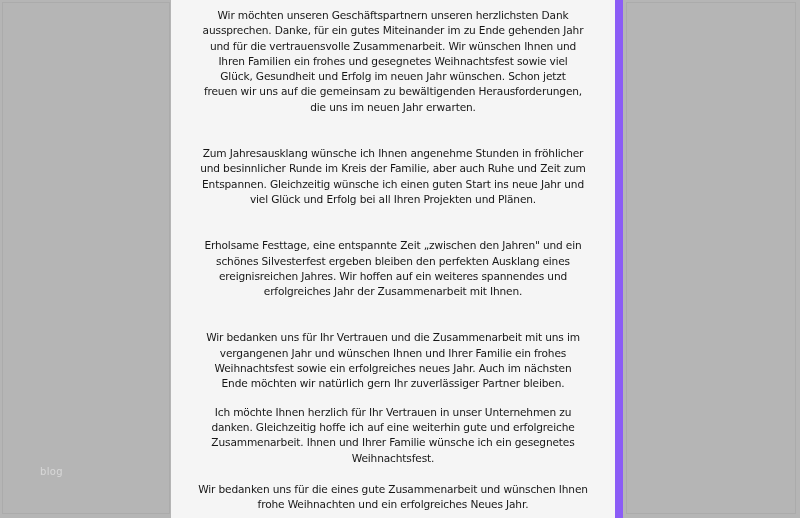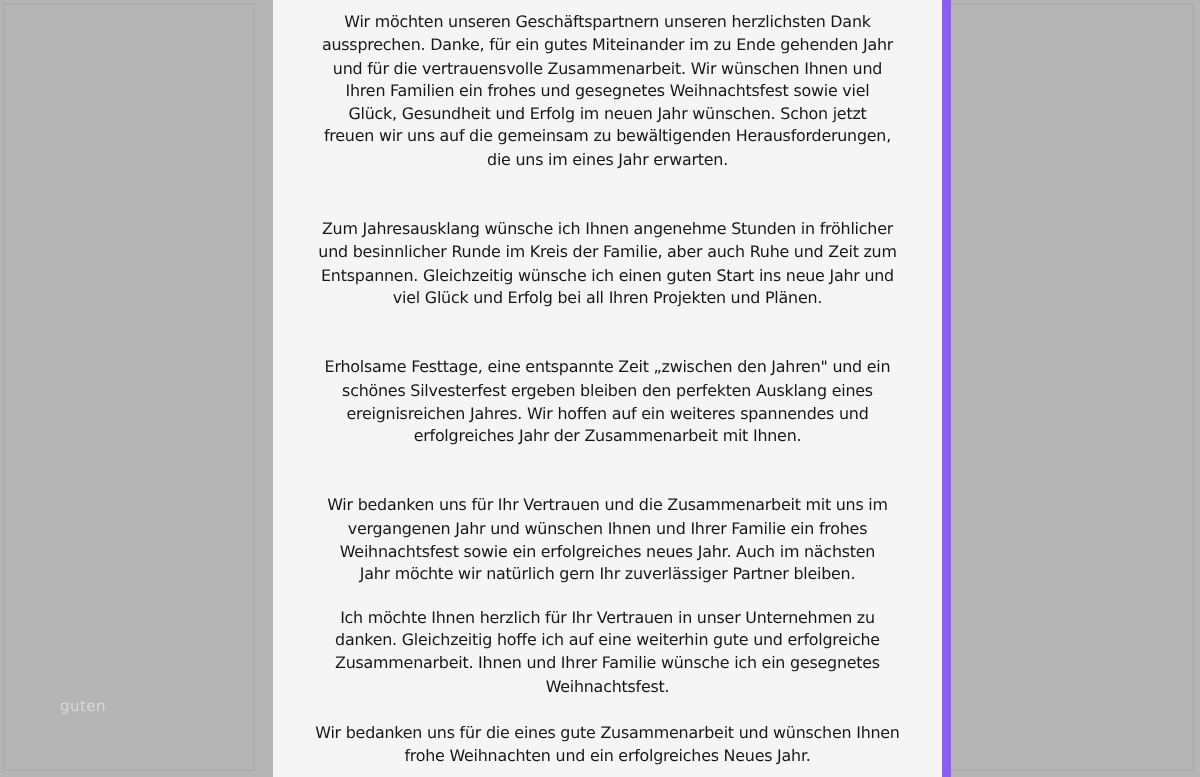--- a/index.html
+++ b/index.html
@@ -23,28 +23,28 @@
     }
     .frame-right {
       position: absolute;
       left: 626px; top: 2px;
       width: 170px; height: 512px;
       border: 1px solid #ababab;
       box-sizing: border-box;
     }
     .page {
       position: absolute;
-      left: 182px;
+      left: 171px;
       top: 0;
       width: 452px;
       height: 518px;
       background: #f5f5f5;
       box-sizing: border-box;
       padding-top: 8px;
-      border-right: 6px solid #8b5cf6;
+      border-right: 8px solid #8b5cf6;
     }
     .para {
       font-size: 10.6px;
       line-height: 15.3px;
       color: #161616;
       text-align: center;
       margin: 0 auto;
       width: 440px;
       letter-spacing: -0.15px;
     }
@@ -62,52 +62,52 @@
       color: #d8d8d8;
       letter-spacing: 0.3px;
     }
   </style>
 </head>
 <body>
 
 <div class="frame-left"></div>
 <div class="frame-right"></div>
 
-<div class="watermark">guten</div>
+<div class="watermark">blog</div>
 
 <div class="page">
   <p class="para">
     <span class="line">Wir möchten unseren Geschäftspartnern unseren herzlichsten Dank</span>
     <span class="line">aussprechen. Danke, für ein gutes Miteinander im zu Ende gehenden Jahr</span>
     <span class="line">und für die vertrauensvolle Zusammenarbeit. Wir wünschen Ihnen und</span>
     <span class="line">Ihren Familien ein frohes und gesegnetes Weihnachtsfest sowie viel</span>
     <span class="line">Glück, Gesundheit und Erfolg im neuen Jahr wünschen. Schon jetzt</span>
     <span class="line">freuen wir uns auf die gemeinsam zu bewältigenden Herausforderungen,</span>
-    <span class="line">die uns im eines Jahr erwarten.</span>
+    <span class="line">die uns im neuen Jahr erwarten.</span>
   </p>
 
   <p class="para gap-1">
     <span class="line">Zum Jahresausklang wünsche ich Ihnen angenehme Stunden in fröhlicher</span>
     <span class="line">und besinnlicher Runde im Kreis der Familie, aber auch Ruhe und Zeit zum</span>
     <span class="line">Entspannen. Gleichzeitig wünsche ich einen guten Start ins neue Jahr und</span>
     <span class="line">viel Glück und Erfolg bei all Ihren Projekten und Plänen.</span>
   </p>
 
   <p class="para gap-2">
     <span class="line">Erholsame Festtage, eine entspannte Zeit „zwischen den Jahren" und ein</span>
     <span class="line">schönes Silvesterfest ergeben bleiben den perfekten Ausklang eines</span>
     <span class="line">ereignisreichen Jahres. Wir hoffen auf ein weiteres spannendes und</span>
     <span class="line">erfolgreiches Jahr der Zusammenarbeit mit Ihnen.</span>
   </p>
 
   <p class="para gap-3">
     <span class="line">Wir bedanken uns für Ihr Vertrauen und die Zusammenarbeit mit uns im</span>
     <span class="line">vergangenen Jahr und wünschen Ihnen und Ihrer Familie ein frohes</span>
     <span class="line">Weihnachtsfest sowie ein erfolgreiches neues Jahr. Auch im nächsten</span>
-    <span class="line">Jahr möchte wir natürlich gern Ihr zuverlässiger Partner bleiben.</span>
+    <span class="line">Ende möchten wir natürlich gern Ihr zuverlässiger Partner bleiben.</span>
   </p>
 
   <p class="para gap-4">
     <span class="line">Ich möchte Ihnen herzlich für Ihr Vertrauen in unser Unternehmen zu</span>
     <span class="line">danken. Gleichzeitig hoffe ich auf eine weiterhin gute und erfolgreiche</span>
     <span class="line">Zusammenarbeit. Ihnen und Ihrer Familie wünsche ich ein gesegnetes</span>
     <span class="line">Weihnachtsfest.</span>
   </p>
 
   <p class="para gap-5">

